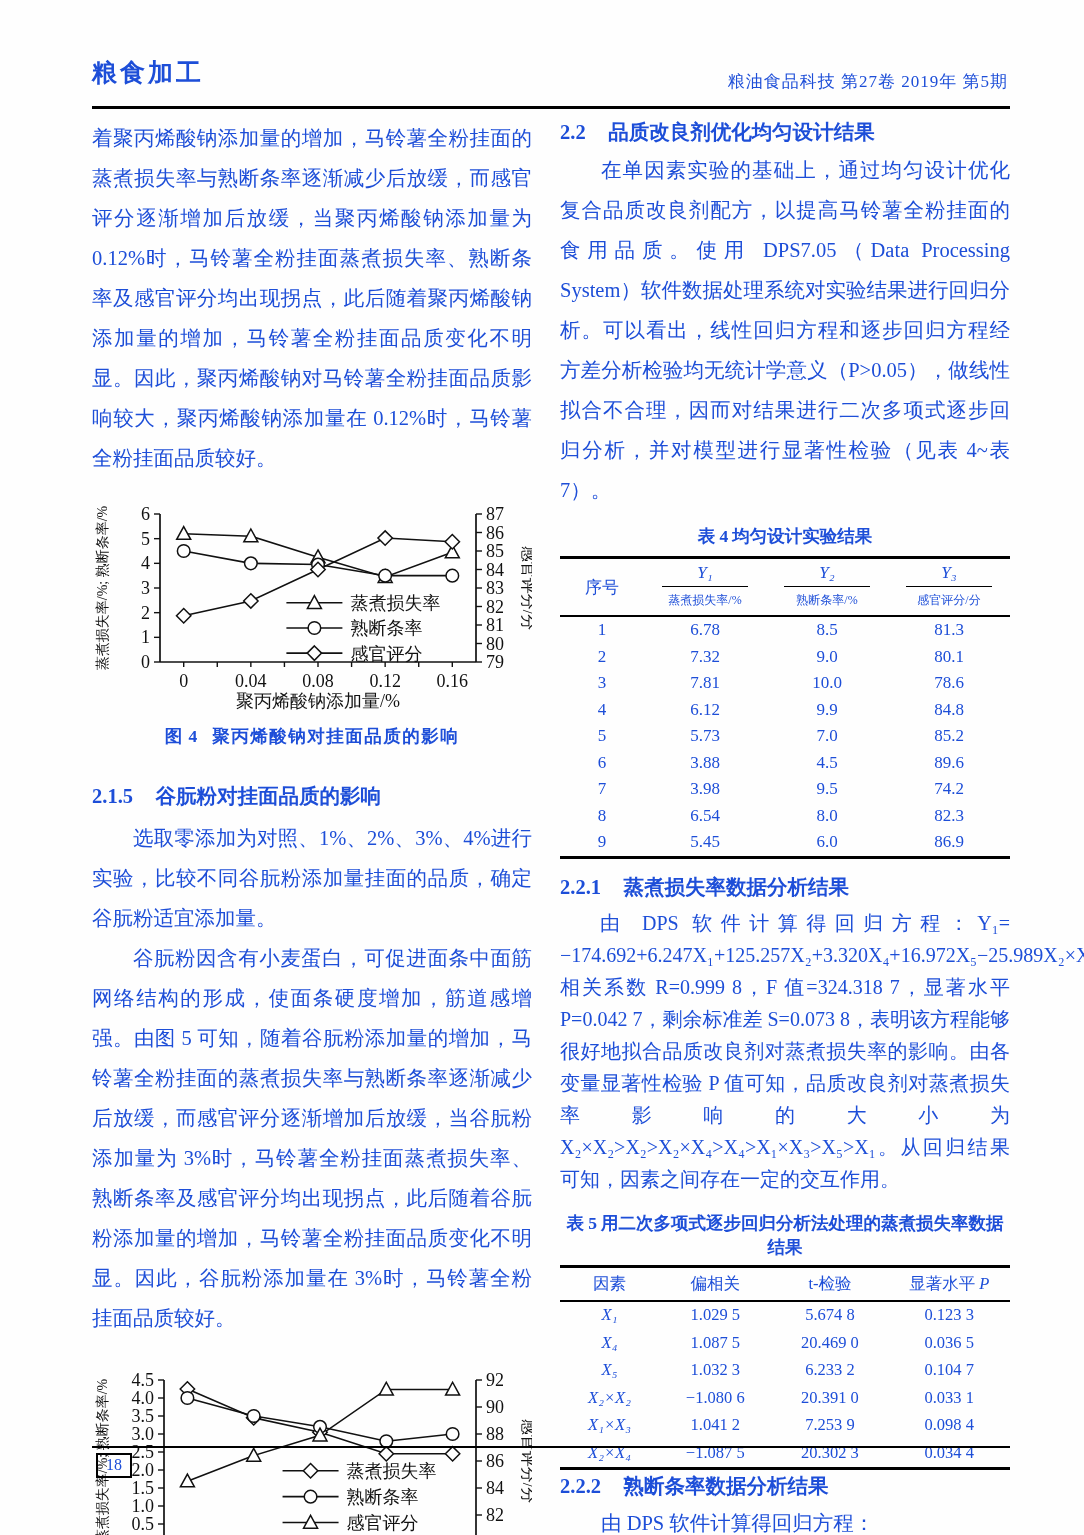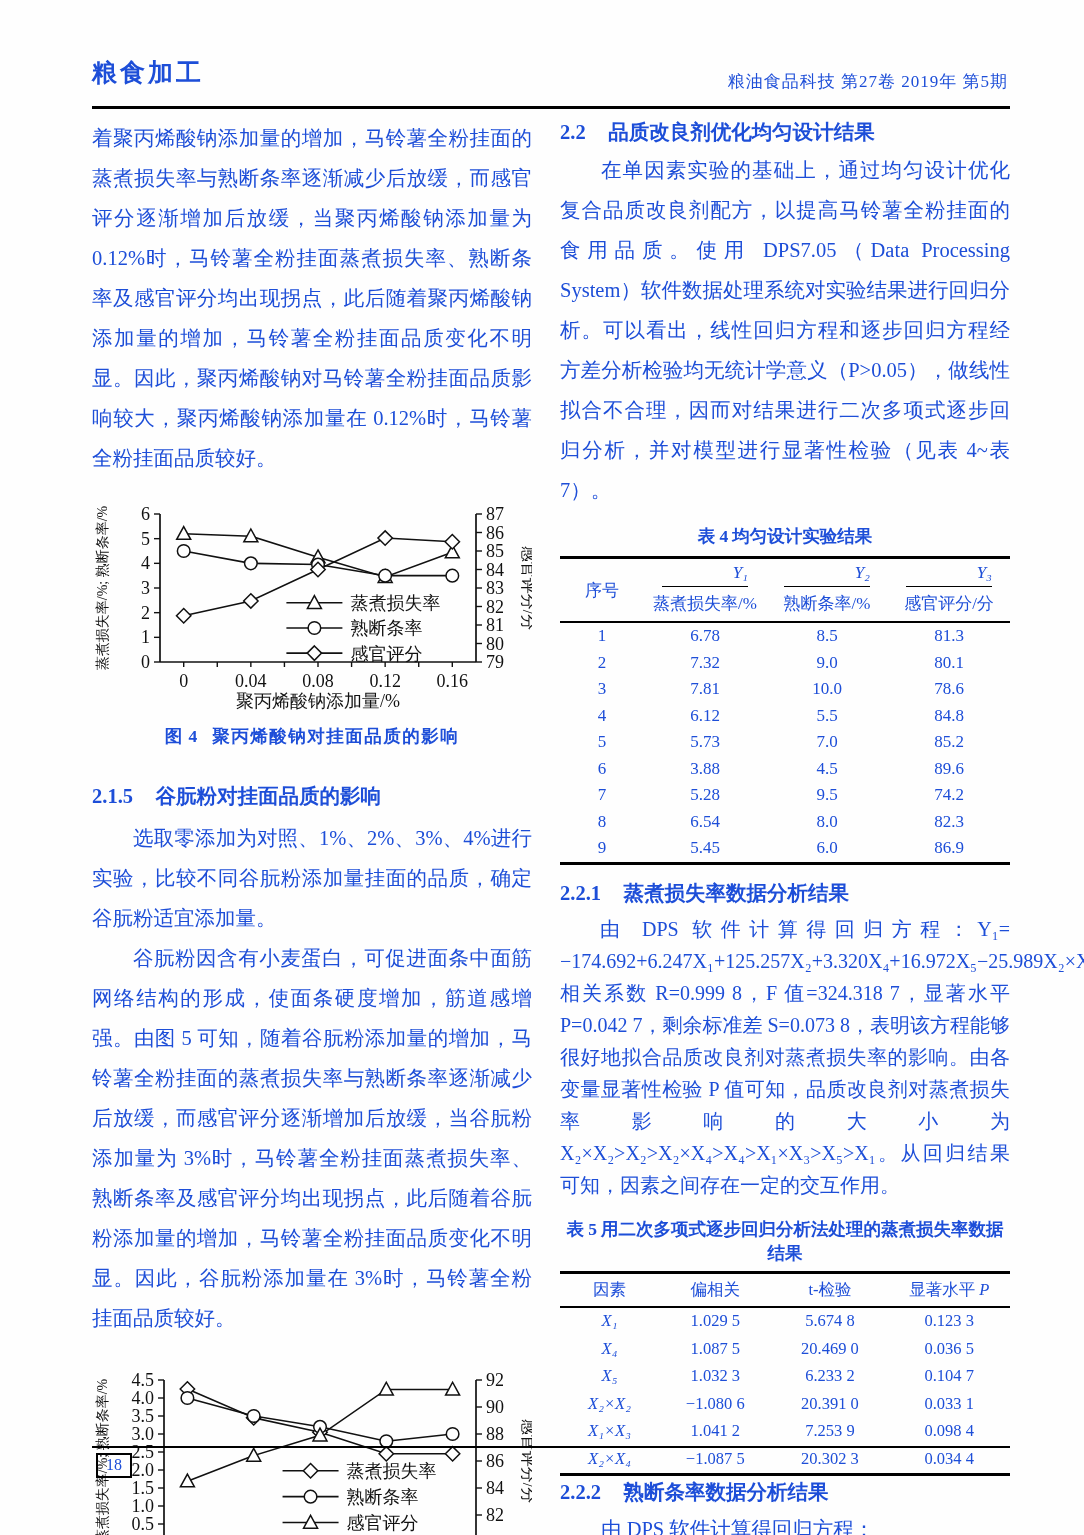--- a/index.html
+++ b/index.html
@@ -28,22 +28,22 @@
   .fig5{margin-top:30px;}
   .caption{font-weight:700;font-size:17.5px;letter-spacing:1.5px;margin-top:6px;}
   .caption .cap-label{margin-right:14px;letter-spacing:1px;}
   svg text{font-family:"Liberation Serif","DejaVu Serif",serif;}
   
   .table-title{text-align:center;font-weight:700;font-size:17.5px;margin:14px 0 8px;}
   .table-title .tt-label{margin-right:4px;}
   .t4{border-top:3px solid #000;border-bottom:3px solid #000;font-size:17px;}
   .t4-head{display:grid;grid-template-columns:84px 1fr 1fr 1fr;border-bottom:2px solid #000;align-items:center;}
   .t4-c0{text-align:center;font-size:17px;}
-  .t4-group .t4-var{font-style:italic;text-align:right;border-bottom:1.5px solid #000;padding:4px 0 3px;margin:0 18px;font-size:17px;}
-  .t4-group .t4-sub{text-align:center;padding:5px 0 6px;font-size:17px;}
+  .t4-group .t4-var{font-style:italic;text-align:center;border-bottom:1.5px solid #000;padding:4px 0 3px;margin:0 18px;font-size:17px;}
+  .t4-group .t4-sub{text-align:center;padding:5px 0 6px;font-size:12px;}
   .t4-row{display:grid;grid-template-columns:84px 1fr 1fr 1fr;text-align:center;padding:4px 0;}
   .t4-body .t4-row{line-height:18.5px;}
   .t5{border-top:3px solid #000;border-bottom:3px solid #000;font-size:16.5px;margin-top:2px;}
   .t5-head{display:grid;grid-template-columns:1.1fr 1.25fr 1.3fr 1.35fr;text-align:center;
     border-bottom:2px solid #000;padding:5px 0;}
   .t5-row{display:grid;grid-template-columns:1.1fr 1.25fr 1.3fr 1.35fr;text-align:center;padding:4.5px 0;line-height:18.5px;}
   .it{font-style:italic;}
   .t5-factor{font-style:italic;}
   
   .footer-rule{position:absolute;left:92px;right:74px;top:1446px;height:2px;background:#000;}
@@ -288,38 +288,38 @@
           </div>
           <div class="t4-row">
             <div>3</div>
             <div>7.81</div>
             <div>10.0</div>
             <div>78.6</div>
           </div>
           <div class="t4-row">
             <div>4</div>
             <div>6.12</div>
-            <div>5.5</div>
+            <div>9.9</div>
             <div>84.8</div>
           </div>
           <div class="t4-row">
             <div>5</div>
             <div>5.73</div>
             <div>7.0</div>
             <div>85.2</div>
           </div>
           <div class="t4-row">
             <div>6</div>
             <div>3.88</div>
             <div>4.5</div>
             <div>89.6</div>
           </div>
           <div class="t4-row">
             <div>7</div>
-            <div>5.28</div>
+            <div>3.98</div>
             <div>9.5</div>
             <div>74.2</div>
           </div>
           <div class="t4-row">
             <div>8</div>
             <div>6.54</div>
             <div>8.0</div>
             <div>82.3</div>
           </div>
           <div class="t4-row">

